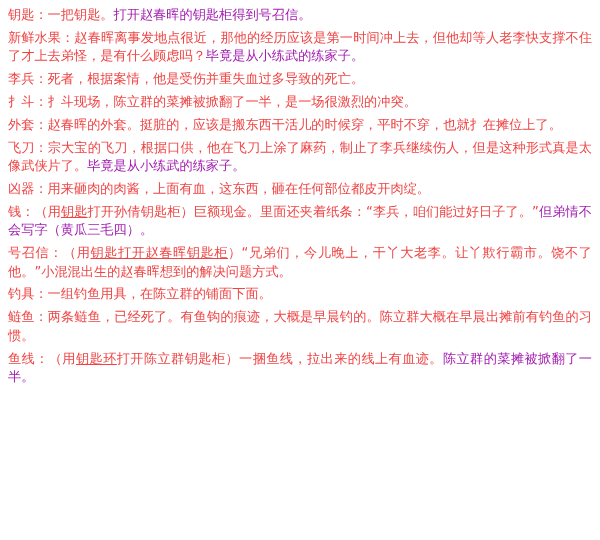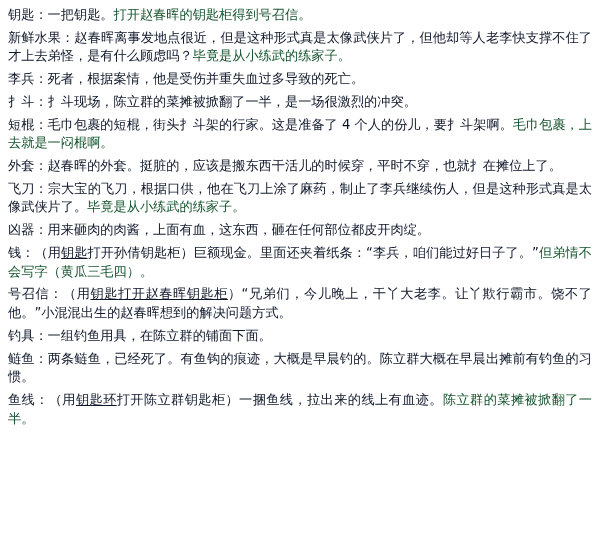--- a/index.html
+++ b/index.html
@@ -20,33 +20,32 @@
     overflow: hidden;
   }
   .line {
     font-size: 13.2px;
     line-height: 18.6px;
     margin: 0 0 4.2px 0;
     text-align: justify;
     text-justify: inter-ideograph;
     word-break: break-all;
   }
-  .g { color: #0f172a; margin-top: 34px; }
-  .r { color: #14532d; }
+  .g { color: #ef4444; margin-top: 34px; }
+  .r { color: #a21caf; }
   .u { text-decoration: underline; }
 </style>
 </head>
 <body>
 
 <div id="doc">
     <p class="line"><span class="g">钥匙：一把钥匙。</span><span class="r">打开赵春晖的钥匙柜得到号召信。</span></p>
-    <p class="line"><span class="g">新鲜水果：赵春晖离事发地点很近，但是这种形式真是太像武侠片了，但他却等人老李快支撑不住了才上去弟怪，是有什么顾虑吗？</span><span class="r">毕竟是从小练武的练家子。</span></p>
+    <p class="line"><span class="g">新鲜水果：赵春晖离事发地点很近，那他的经历应该是第一时间冲上去，但他却等人老李快支撑不住了才上去弟怪，是有什么顾虑吗？</span><span class="r">毕竟是从小练武的练家子。</span></p>
     <p class="line"><span class="g">李兵：死者，根据案情，他是受伤并重失血过多导致的死亡。</span></p>
     <p class="line"><span class="g">扌斗：扌斗现场，陈立群的菜摊被掀翻了一半，是一场很激烈的冲突。</span></p>
-    <p class="line"><span class="g">短棍：毛巾包裹的短棍，街头扌斗架的行家。这是准备了 4 个人的份儿，要扌斗架啊。</span><span class="r">毛巾包裹，上去就是一闷棍啊。</span></p>
     <p class="line"><span class="g">外套：赵春晖的外套。挺脏的，应该是搬东西干活儿的时候穿，平时不穿，也就扌在摊位上了。</span></p>
     <p class="line"><span class="g">飞刀：宗大宝的飞刀，根据口供，他在飞刀上涂了麻药，制止了李兵继续伤人，但是这种形式真是太像武侠片了。</span><span class="r">毕竟是从小练武的练家子。</span></p>
     <p class="line"><span class="g">凶器：用来砸肉的肉酱，上面有血，这东西，砸在任何部位都皮开肉绽。</span></p>
     <p class="line"><span class="g">钱：（用</span><span class="g u">钥匙</span><span class="g">打开孙倩钥匙柜）巨额现金。里面还夹着纸条：“李兵，咱们能过好日子了。”</span><span class="r">但弟情不会写字（黄瓜三毛四）。</span></p>
     <p class="line"><span class="g">号召信：（用</span><span class="g u">钥匙打开赵春晖钥匙柜</span><span class="g">）“兄弟们，今儿晚上，干丫大老李。让丫欺行霸市。饶不了他。”小混混出生的赵春晖想到的解决问题方式。</span></p>
     <p class="line"><span class="g">钓具：一组钓鱼用具，在陈立群的铺面下面。</span></p>
     <p class="line"><span class="g">鲢鱼：两条鲢鱼，已经死了。有鱼钩的痕迹，大概是早晨钓的。陈立群大概在早晨出摊前有钓鱼的习惯。</span></p>
     <p class="line"><span class="g">鱼线：（用</span><span class="g u">钥匙环</span><span class="g">打开陈立群钥匙柜）一捆鱼线，拉出来的线上有血迹。</span><span class="r">陈立群的菜摊被掀翻了一半。</span></p>
   </div>
 

